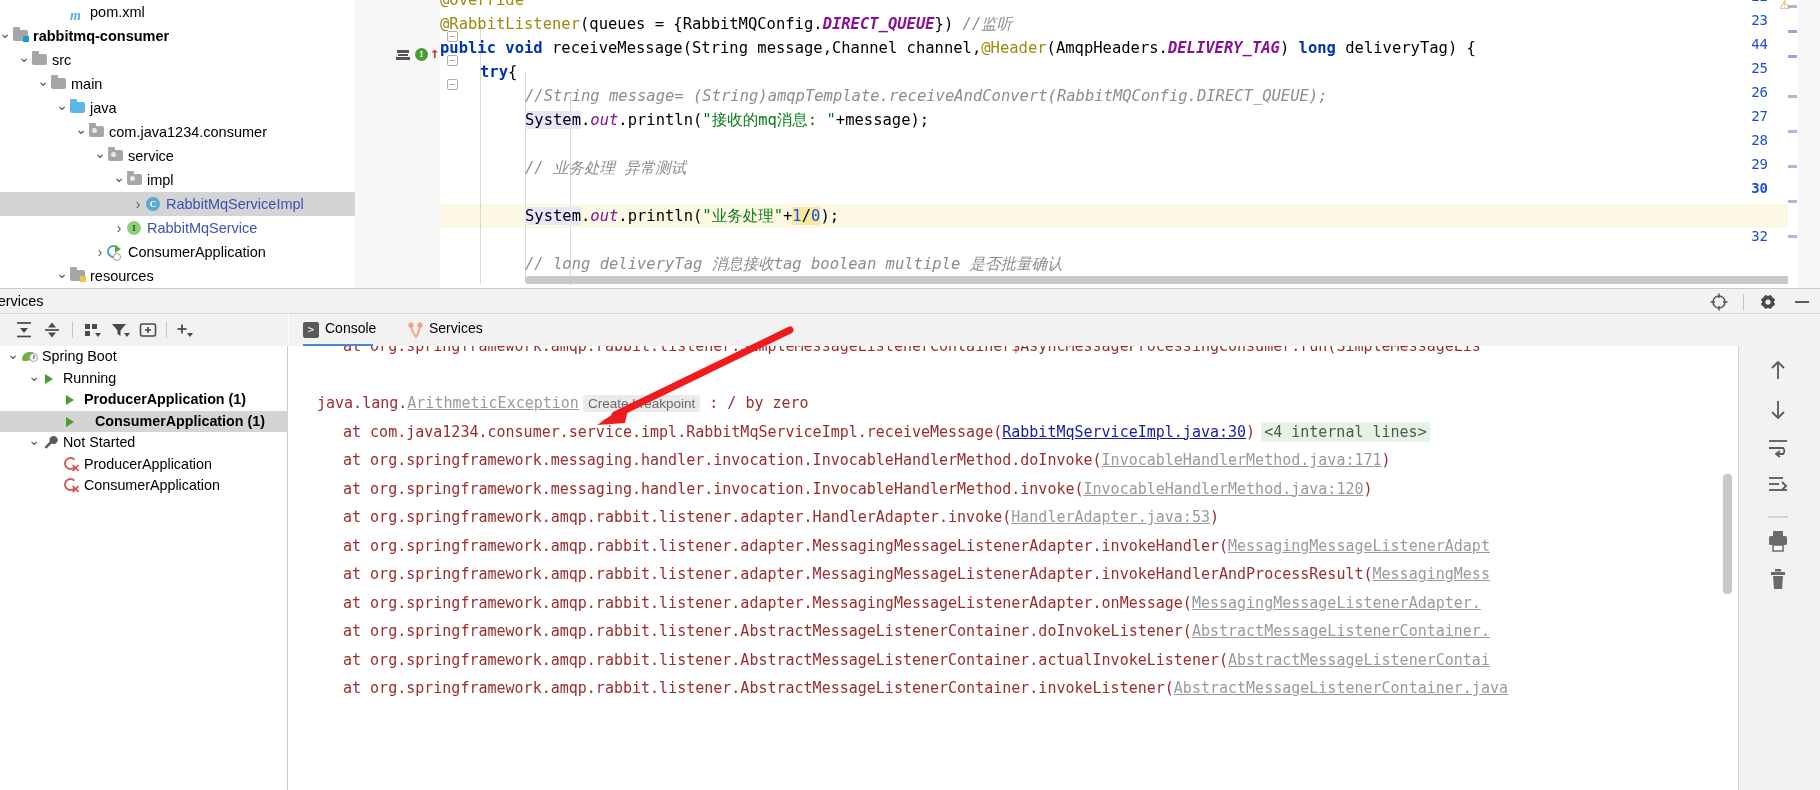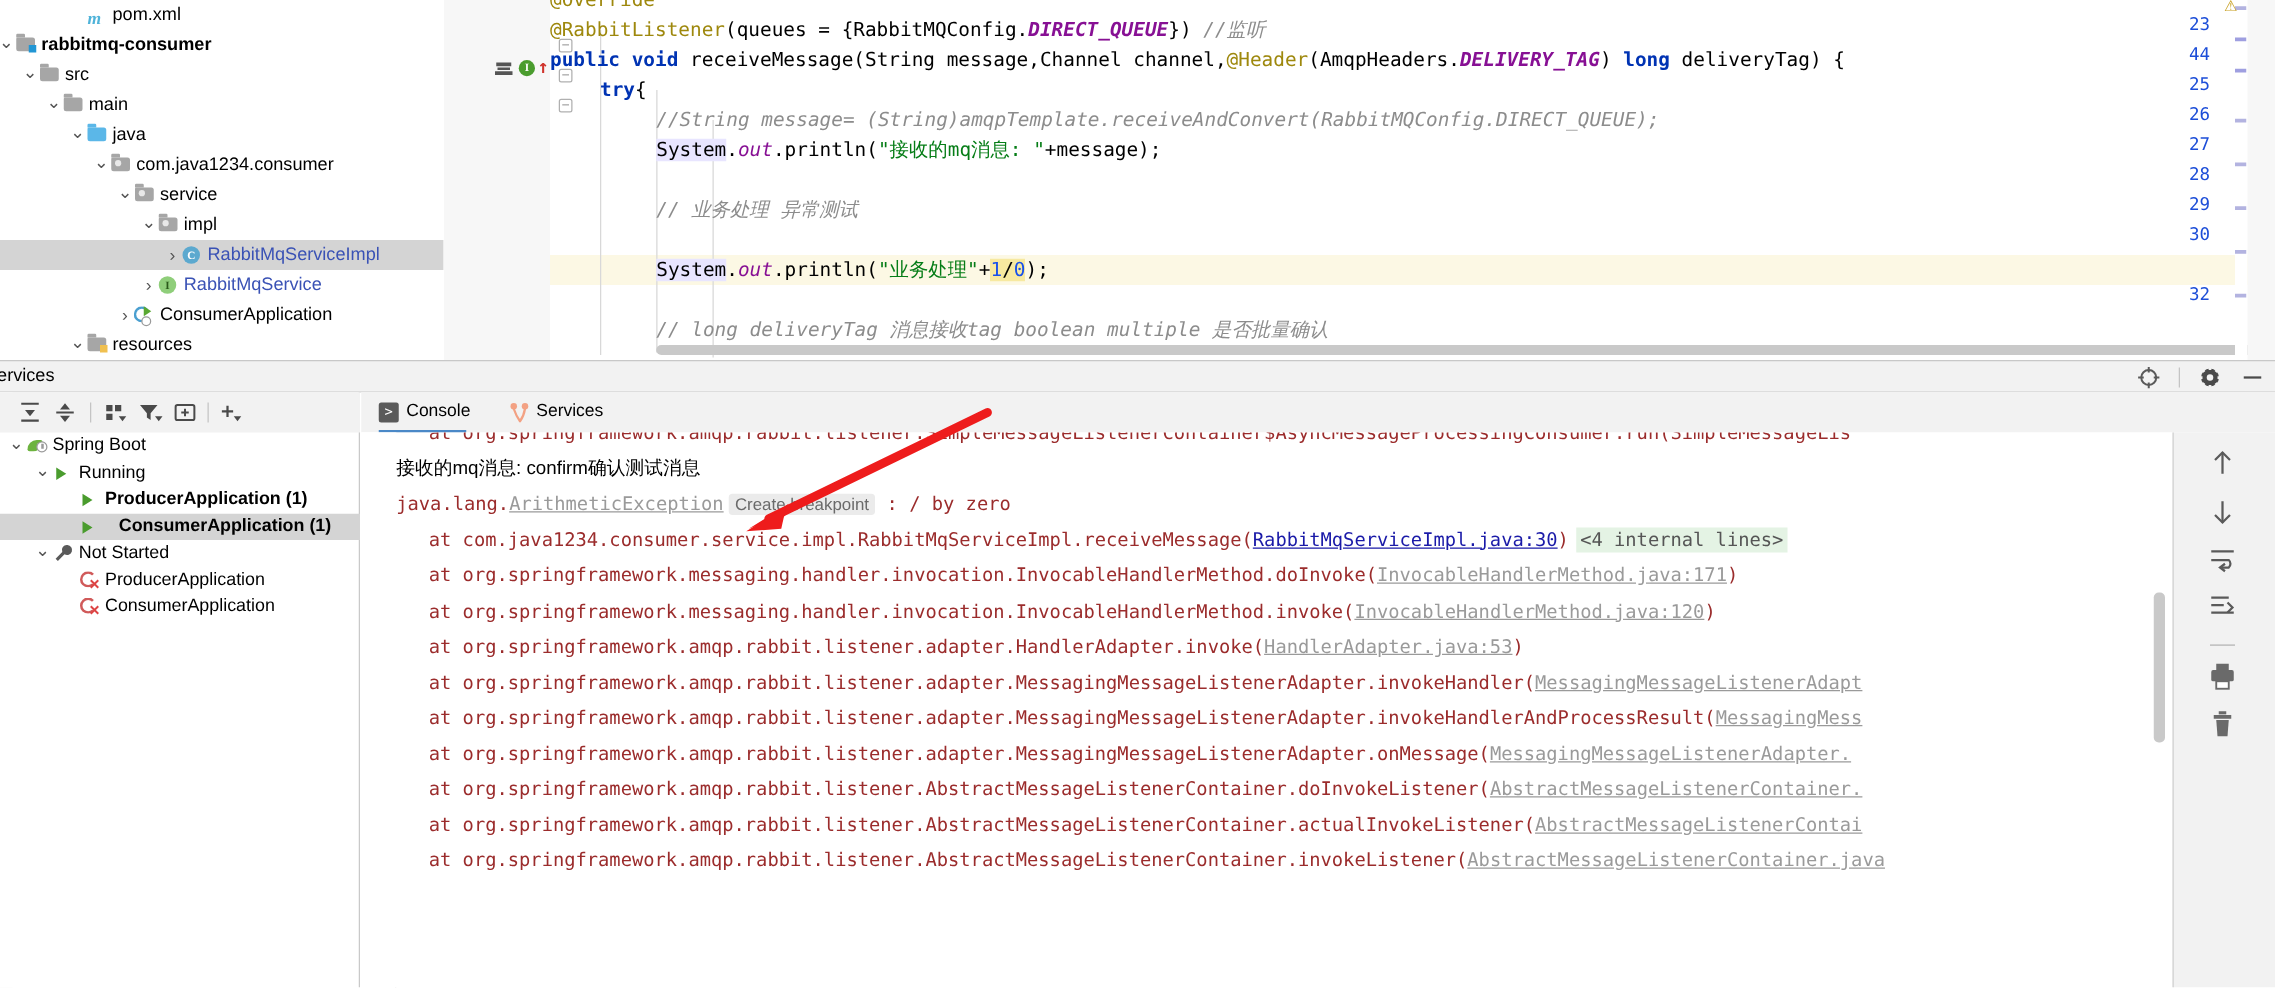--- a/index.html
+++ b/index.html
@@ -270,21 +270,21 @@
 
       <div id="gutterNums">
           <div class="gline" style="top: -12px;">22</div>
           <div class="gline" style="top: 12px;">23</div>
           <div class="gline" style="top: 36px;">44</div>
           <div class="gline" style="top: 60px;">25</div>
           <div class="gline" style="top: 84px;">26</div>
           <div class="gline" style="top: 108px;">27</div>
           <div class="gline" style="top: 132px;">28</div>
           <div class="gline" style="top: 156px;">29</div>
-          <div class="gline" style="top: 180px;">30</div>
+          <div class="gline" style="top: 180px; font-weight: bold;">30</div>
           <div class="gline" style="top: 204px;">31</div>
           <div class="gline" style="top: 228px;">32</div>
         </div>
 
       <div style="position:absolute; left:40px; top:47px; width:20px;height:16px;">
         <div style="position:absolute;left:2px;top:3px;width:12px;height:3px;background:#555;"></div>
         <div style="position:absolute;left:3px;top:7px;width:10px;height:2px;background:#555;"></div>
         <div style="position:absolute;left:1px;top:10px;width:14px;height:3px;background:#555;"></div>
       </div>
       <div style="position:absolute; left:60px; top:48px; width:13px;height:13px;border-radius:50%;background:#4a9c2e;color:#fff;font-size:9px;line-height:13px;text-align:center;font-weight:bold;font-family:'Liberation Serif',serif;">I</div>
@@ -503,21 +503,20 @@
         <div style="position:absolute; left:14px; top:30px; width:70px; height:2px; background:#4a88c7;"></div>
       </div>
 
       <div class="cgutter">
         <div class="plusmark" style="top:4px;"></div>
         <div class="plusmark" style="top:89px;">+</div>
       </div>
 
       <div class="console" id="console">
           <div class="cl" style="position: absolute; left: 54px; top: -14px; white-space: pre; line-height: 28.5px; height: 28.5px; font-size: 15px; font-family: &quot;DejaVu Sans Mono&quot;, &quot;Liberation Mono&quot;, monospace;">at org.springframework.amqp.rabbit.listener.SimpleMessageListenerContainer$AsyncMessageProcessingConsumer.run(SimpleMessageLis</div>
-          <div class="cl cn" style="position: absolute; left: 28px; top: 14.5px; white-space: pre; line-height: 28.5px; height: 28.5px; font-size: 15px; font-family: &quot;Liberation Sans&quot;, sans-serif; color: rgb(0, 0, 0);">接收的mq消息: confirm确认测试消息</div>
           <div class="cl" style="position: absolute; left: 28px; top: 43px; white-space: pre; line-height: 28.5px; height: 28.5px; font-size: 15px; font-family: &quot;DejaVu Sans Mono&quot;, &quot;Liberation Mono&quot;, monospace;"><span>java.lang.</span><span class="lnkg">ArithmeticException</span><span class="bpbadge" style="font-family: &quot;Liberation Sans&quot;, sans-serif; margin-left: 4px;">Create breakpoint</span><span> : / by zero</span></div>
           <div class="cl" style="position: absolute; left: 54px; top: 71.5px; white-space: pre; line-height: 28.5px; height: 28.5px; font-size: 15px; font-family: &quot;DejaVu Sans Mono&quot;, &quot;Liberation Mono&quot;, monospace;"><span>at com.java1234.consumer.service.impl.RabbitMqServiceImpl.receiveMessage(</span><span class="lnk">RabbitMqServiceImpl.java:30</span><span>)</span><span class="intbadge" style="margin-left: 6px;">&lt;4 internal lines&gt;</span></div>
           <div class="cl" style="position: absolute; left: 54px; top: 100px; white-space: pre; line-height: 28.5px; height: 28.5px; font-size: 15px; font-family: &quot;DejaVu Sans Mono&quot;, &quot;Liberation Mono&quot;, monospace;"><span>at org.springframework.messaging.handler.invocation.InvocableHandlerMethod.doInvoke(</span><span class="lnkg">InvocableHandlerMethod.java:171</span><span>)</span></div>
           <div class="cl" style="position: absolute; left: 54px; top: 128.5px; white-space: pre; line-height: 28.5px; height: 28.5px; font-size: 15px; font-family: &quot;DejaVu Sans Mono&quot;, &quot;Liberation Mono&quot;, monospace;"><span>at org.springframework.messaging.handler.invocation.InvocableHandlerMethod.invoke(</span><span class="lnkg">InvocableHandlerMethod.java:120</span><span>)</span></div>
           <div class="cl" style="position: absolute; left: 54px; top: 157px; white-space: pre; line-height: 28.5px; height: 28.5px; font-size: 15px; font-family: &quot;DejaVu Sans Mono&quot;, &quot;Liberation Mono&quot;, monospace;"><span>at org.springframework.amqp.rabbit.listener.adapter.HandlerAdapter.invoke(</span><span class="lnkg">HandlerAdapter.java:53</span><span>)</span></div>
           <div class="cl" style="position: absolute; left: 54px; top: 185.5px; white-space: pre; line-height: 28.5px; height: 28.5px; font-size: 15px; font-family: &quot;DejaVu Sans Mono&quot;, &quot;Liberation Mono&quot;, monospace;"><span>at org.springframework.amqp.rabbit.listener.adapter.MessagingMessageListenerAdapter.invokeHandler(</span><span class="lnkg">MessagingMessageListenerAdapt</span><span></span></div>
           <div class="cl" style="position: absolute; left: 54px; top: 214px; white-space: pre; line-height: 28.5px; height: 28.5px; font-size: 15px; font-family: &quot;DejaVu Sans Mono&quot;, &quot;Liberation Mono&quot;, monospace;"><span>at org.springframework.amqp.rabbit.listener.adapter.MessagingMessageListenerAdapter.invokeHandlerAndProcessResult(</span><span class="lnkg">MessagingMess</span><span></span></div>
           <div class="cl" style="position: absolute; left: 54px; top: 242.5px; white-space: pre; line-height: 28.5px; height: 28.5px; font-size: 15px; font-family: &quot;DejaVu Sans Mono&quot;, &quot;Liberation Mono&quot;, monospace;"><span>at org.springframework.amqp.rabbit.listener.adapter.MessagingMessageListenerAdapter.onMessage(</span><span class="lnkg">MessagingMessageListenerAdapter.</span><span></span></div>
           <div class="cl" style="position: absolute; left: 54px; top: 271px; white-space: pre; line-height: 28.5px; height: 28.5px; font-size: 15px; font-family: &quot;DejaVu Sans Mono&quot;, &quot;Liberation Mono&quot;, monospace;"><span>at org.springframework.amqp.rabbit.listener.AbstractMessageListenerContainer.doInvokeListener(</span><span class="lnkg">AbstractMessageListenerContainer.</span><span></span></div>
           <div class="cl" style="position: absolute; left: 54px; top: 299.5px; white-space: pre; line-height: 28.5px; height: 28.5px; font-size: 15px; font-family: &quot;DejaVu Sans Mono&quot;, &quot;Liberation Mono&quot;, monospace;"><span>at org.springframework.amqp.rabbit.listener.AbstractMessageListenerContainer.actualInvokeListener(</span><span class="lnkg">AbstractMessageListenerContai</span><span></span></div>

